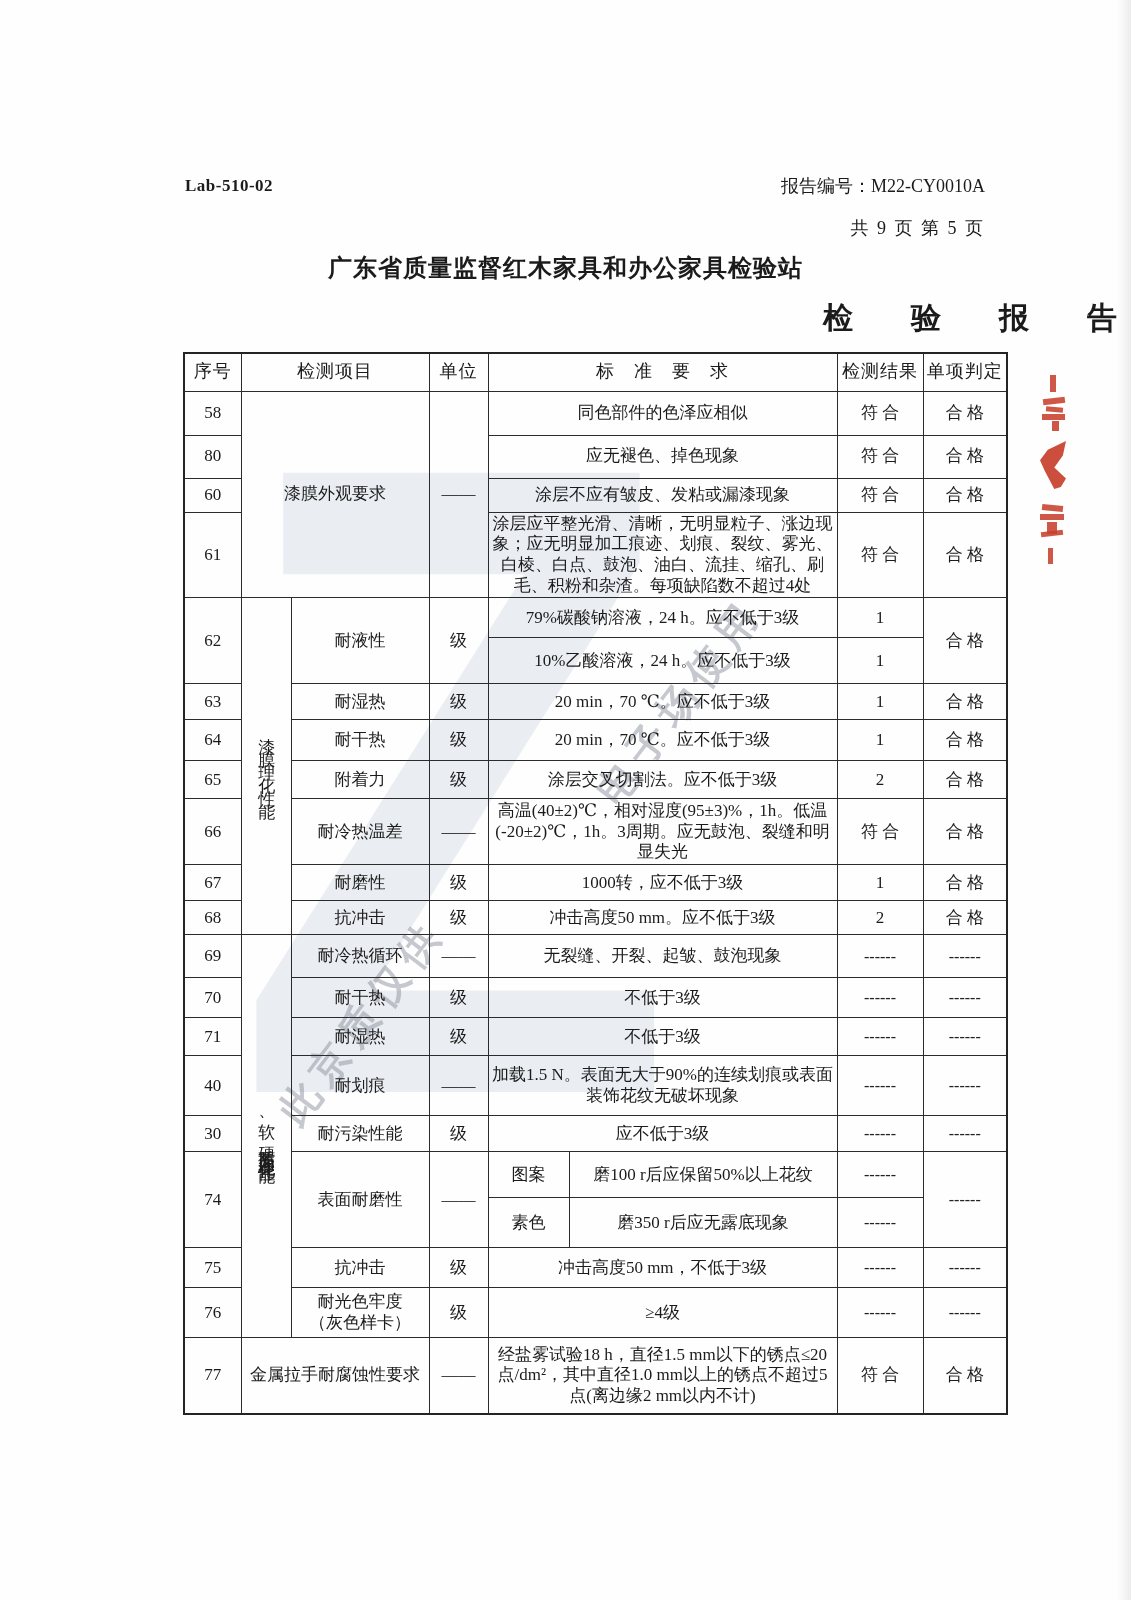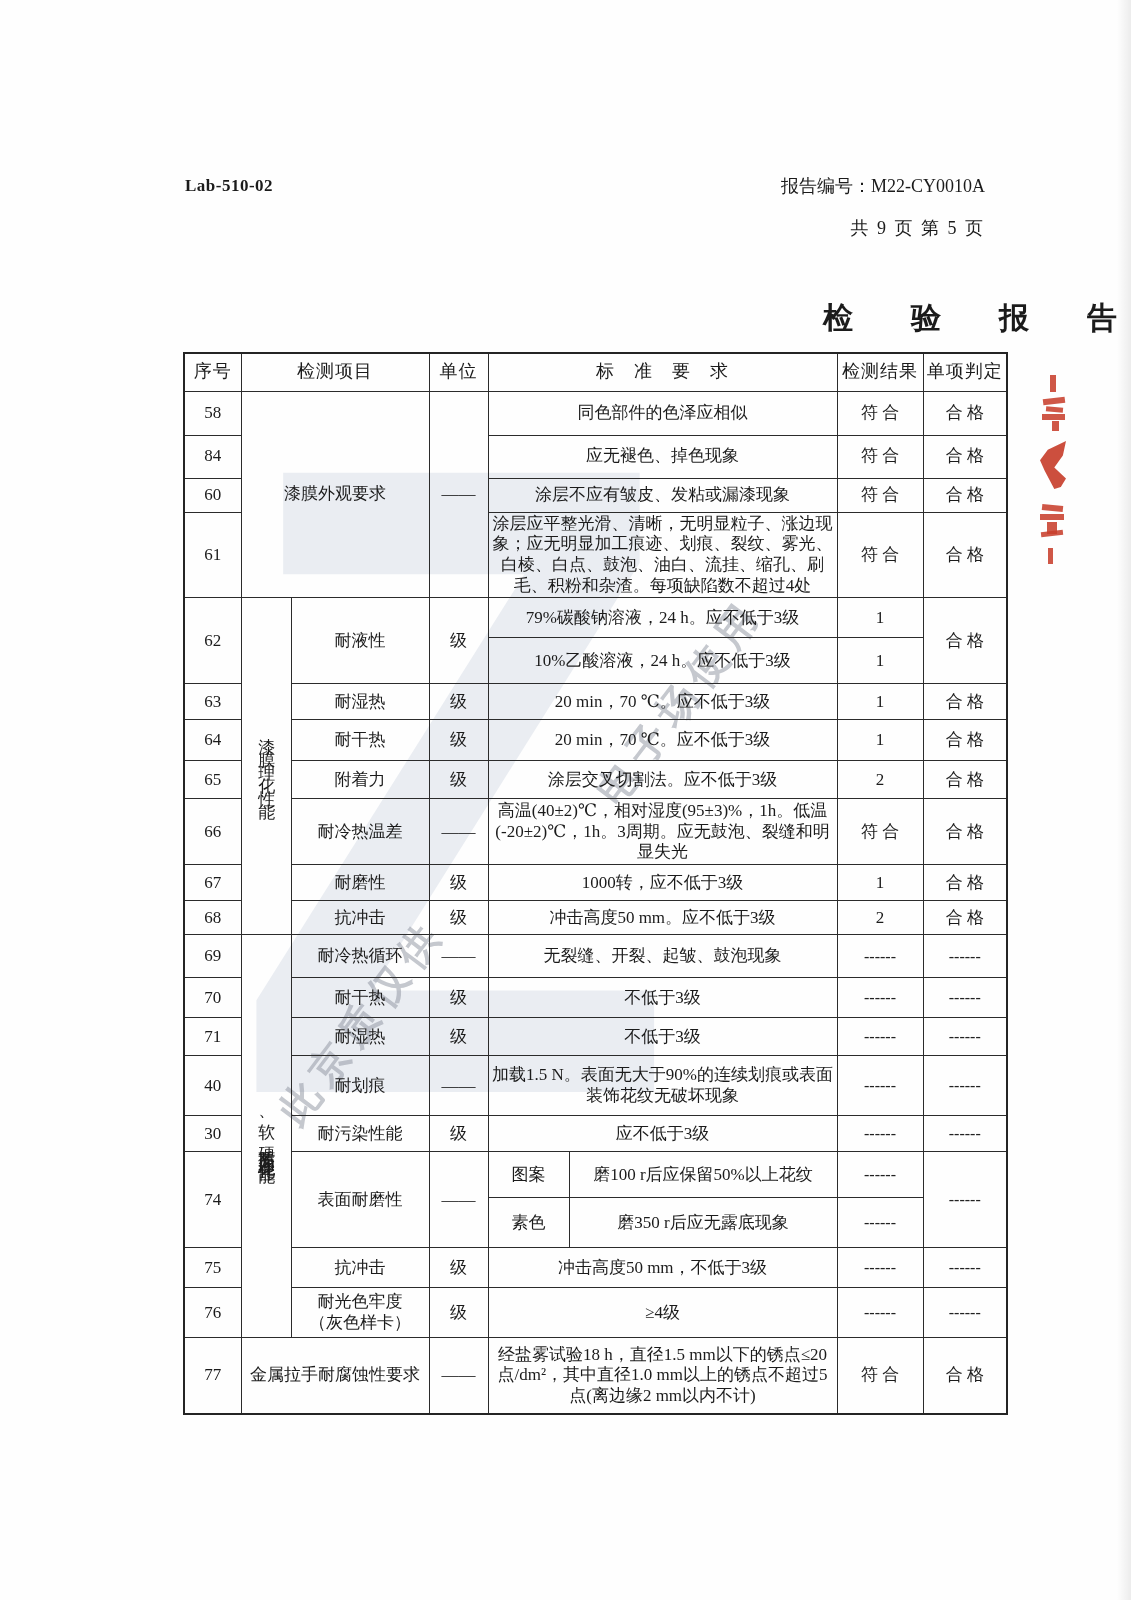--- a/index.html
+++ b/index.html
@@ -62,20 +62,21 @@
 <div class="page">
   <div class="page-edge"></div>
 
   <div class="wm-z">Z</div>
   <div class="wm-text lower">此京质仅供</div>
   <div class="wm-text upper">电子场使用</div>
 
   <div class="lab-code">Lab-510-02</div>
   <div class="report-no">报告编号：M22-CY0010A</div>
   <div class="page-info">共 9 页 第 5 页</div>
+  <div class="station">广东省质量监督红木家具和办公家具检验站</div>
   <div class="doc-title">检　验　报　告</div>
 
   <div class="seal">
     <div class="sf" style="left:1050px;top:375px;width:6px;height:17px;"></div>
     <div class="sf" style="left:1043px;top:398px;width:22px;height:6px;transform:rotate(-7deg);"></div>
     <div class="sf" style="left:1046px;top:407px;width:17px;height:5px;transform:rotate(5deg);"></div>
     <div class="sf" style="left:1042px;top:414px;width:23px;height:6px;"></div>
     <div class="sf" style="left:1052px;top:421px;width:7px;height:10px;"></div>
     <div class="blob" style="position:absolute;left:1040px;top:441px;width:26px;height:48px;clip-path:polygon(100% 0,30% 18%,0 40%,18% 62%,55% 100%,80% 96%,100% 78%,55% 55%,88% 30%);"></div>
     <div class="sf" style="left:1042px;top:505px;width:21px;height:6px;transform:rotate(6deg);"></div>
@@ -108,21 +109,21 @@
 
       <tr style="height:44px">
         <td>58</td>
         <td colspan="2" rowspan="4">漆膜外观要求</td>
         <td rowspan="4">——</td>
         <td class="c-req" colspan="2">同色部件的色泽应相似</td>
         <td>符 合</td>
         <td>合 格</td>
       </tr>
       <tr style="height:43px">
-        <td>84</td>
+        <td>80</td>
         <td class="c-req" colspan="2">应无褪色、掉色现象</td>
         <td>符 合</td>
         <td>合 格</td>
       </tr>
       <tr style="height:34px">
         <td>60</td>
         <td class="c-req" colspan="2">涂层不应有皱皮、发粘或漏漆现象</td>
         <td>符 合</td>
         <td>合 格</td>
       </tr>

